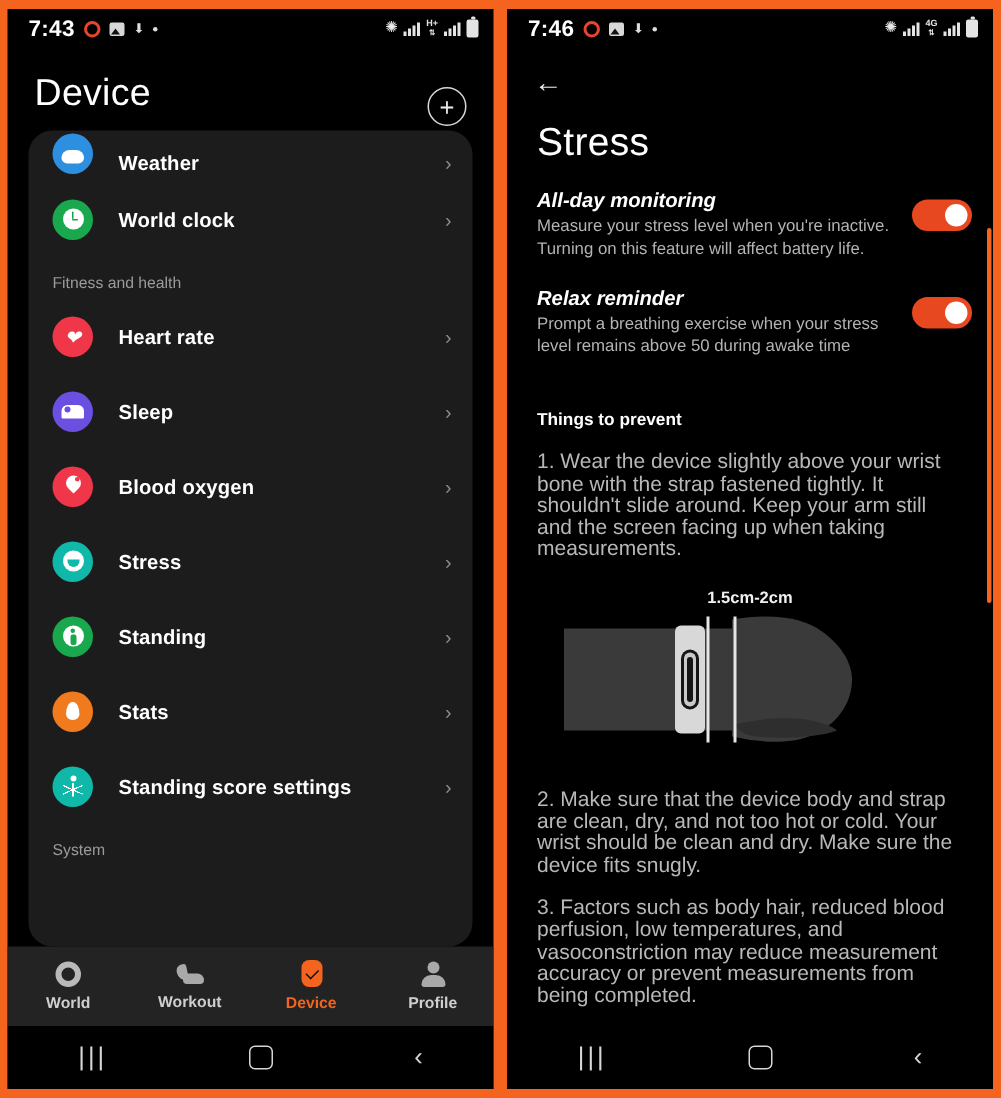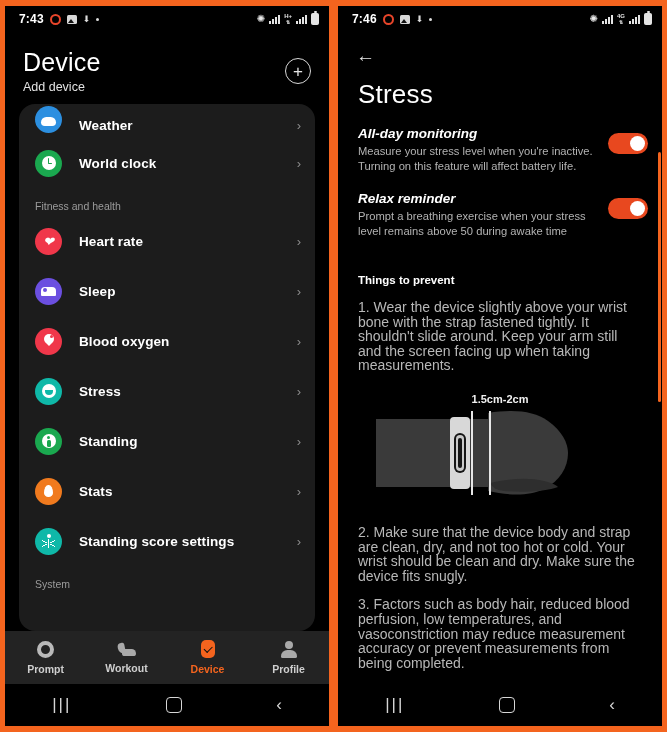--- a/index.html
+++ b/index.html
@@ -28,21 +28,21 @@
   
   .statusbar {
     height: 26px;
     flex: 0 0 26px;
     display: flex;
     align-items: center;
     padding: 0 10px 0 14px;
     color: #fff;
   }
   .sb-left { display: flex; align-items: center; gap: 6px; }
-  .sb-time { font-size: 12px; font-weight: 600; letter-spacing: .2px; }
+  .sb-time { font-size: 15px; font-weight: 600; letter-spacing: .2px; }
   .sb-right { margin-left: auto; display: flex; align-items: center; gap: 4px; }
   .ico-rec {
     width: 11px; height: 11px; border-radius: 50%;
     border: 2px solid #e8452a;
   }
   .ico-img {
     width: 10px; height: 9px; background: #d8d8d8; border-radius: 1.5px;
     position: relative;
   }
   .ico-img::after {
@@ -253,21 +253,20 @@
             <i></i>
             <i></i>
             <i></i>
           </span>
         <span class="batt"></span>
       </div>
     </div>
 
     <div class="dev-head">
       <div class="dev-title">Device</div>
-      <div class="dev-sub">Add device</div>
       <div class="add-btn">+</div>
     </div>
 
     <div class="card">
 
       <div class="list-row clip-top">
         <span class="bubble" style="background:#2c8fe0">
             <i class="g-cloud"></i>
           </span>
         <span class="row-label">Weather</span>
@@ -339,21 +338,21 @@
         <span class="row-label">Standing score settings</span>
         <span class="chev">›</span>
       </div>
 
       <div class="sec-label">System</div>
     </div>
 
     <div class="tabbar">
       <div class="tab">
         <span class="t-health"></span>
-        <span class="tab-lbl">Prompt</span>
+        <span class="tab-lbl">World</span>
       </div>
       <div class="tab">
         <span class="t-workout"></span>
         <span class="tab-lbl">Workout</span>
       </div>
       <div class="tab active">
         <span class="t-device"></span>
         <span class="tab-lbl">Device</span>
       </div>
       <div class="tab">

